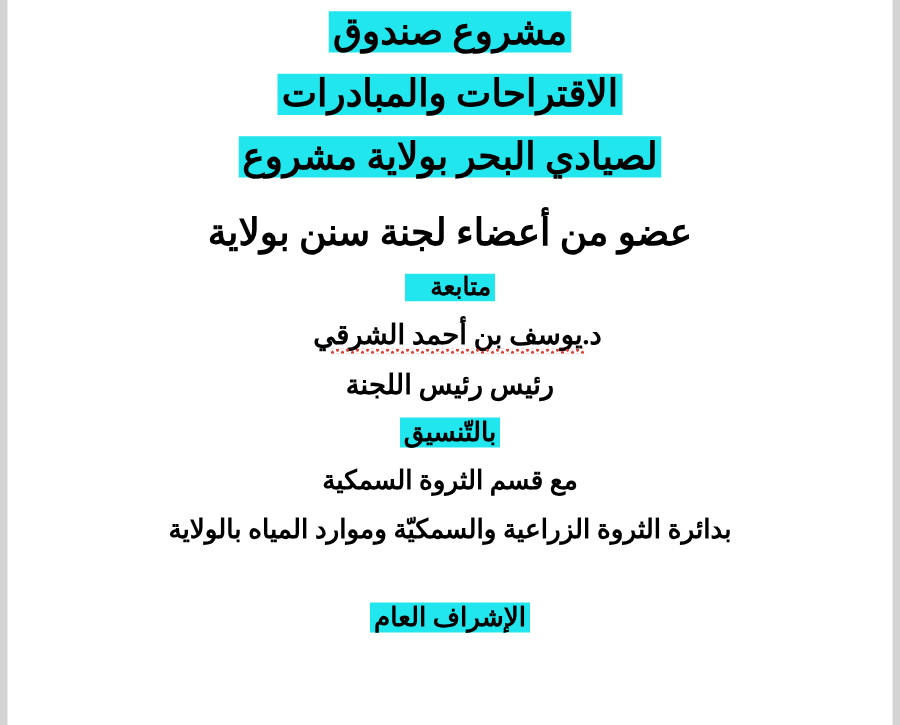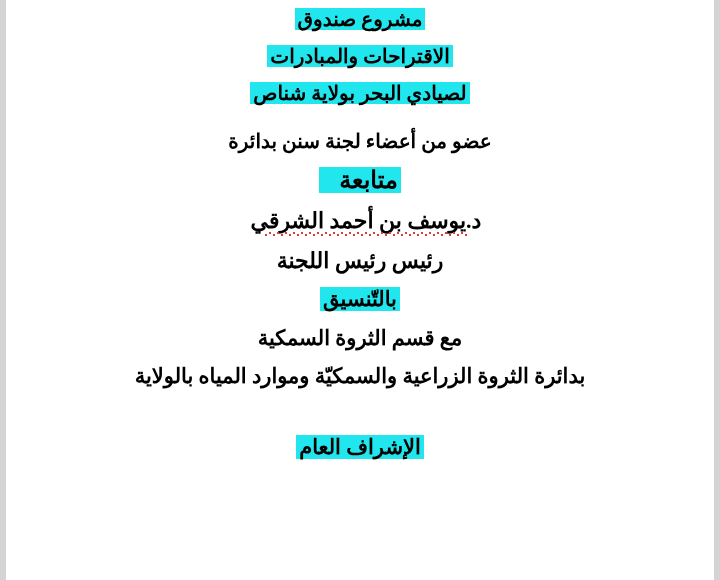--- a/index.html
+++ b/index.html
@@ -57,24 +57,24 @@
     display: inline;
     font-weight: bold;
   }
 
   
   .hl .txt {
     background: #22e6ee;
     padding: 0 3px;
   }
 
-  .sz-22 .txt { font-size: 20px; }
+  .sz-22 .txt { font-size: 30px; }
   .sz-21 .txt { font-size: 22px; }
   .sz-20 .txt { font-size: 21px; text-align: center; }
-  .sz-19 .txt { font-size: 24px; padding-left: 20px; }
+  .sz-19 .txt { font-size: 20px; padding-left: 20px; }
 
   .gap-sm { height: 11px; }
   .gap-lg { height: 44px; }
 
   
   .squiggle {
     position: relative;
     display: inline-block;
     margin-left: 12px;
   }
@@ -101,26 +101,26 @@
   <div class="edge right"></div>
 
   <div class="doc-body">
 
     <p class="line hl sz-22"><span class="txt">مشروع صندوق</span></p>
     <div class="gap-sm"></div>
 
     <p class="line hl sz-22"><span class="txt">الاقتراحات والمبادرات</span></p>
     <div class="gap-sm"></div>
 
-    <p class="line hl sz-22"><span class="txt">لصيادي البحر بولاية شناص</span></p>
+    <p class="line hl sz-22"><span class="txt">لصيادي البحر بولاية مشروع</span></p>
     <div class="gap-sm"></div>
 
     <div class="gap-sm"></div>
 
-    <p class="line sz-22"><span class="txt">عضو من أعضاء لجنة سنن بدائرة</span></p>
+    <p class="line sz-22"><span class="txt">عضو من أعضاء لجنة سنن بولاية</span></p>
     <div class="gap-sm"></div>
 
     <p class="line hl sz-19"><span class="txt">متابعة</span></p>
     <div class="gap-sm"></div>
 
     <p class="line sz-21"><span class="txt squiggle">د.يوسف بن أحمد الشرقي</span></p>
     <div class="gap-sm"></div>
 
     <p class="line sz-21"><span class="txt">رئيس رئيس اللجنة</span></p>
     <div class="gap-sm"></div>

